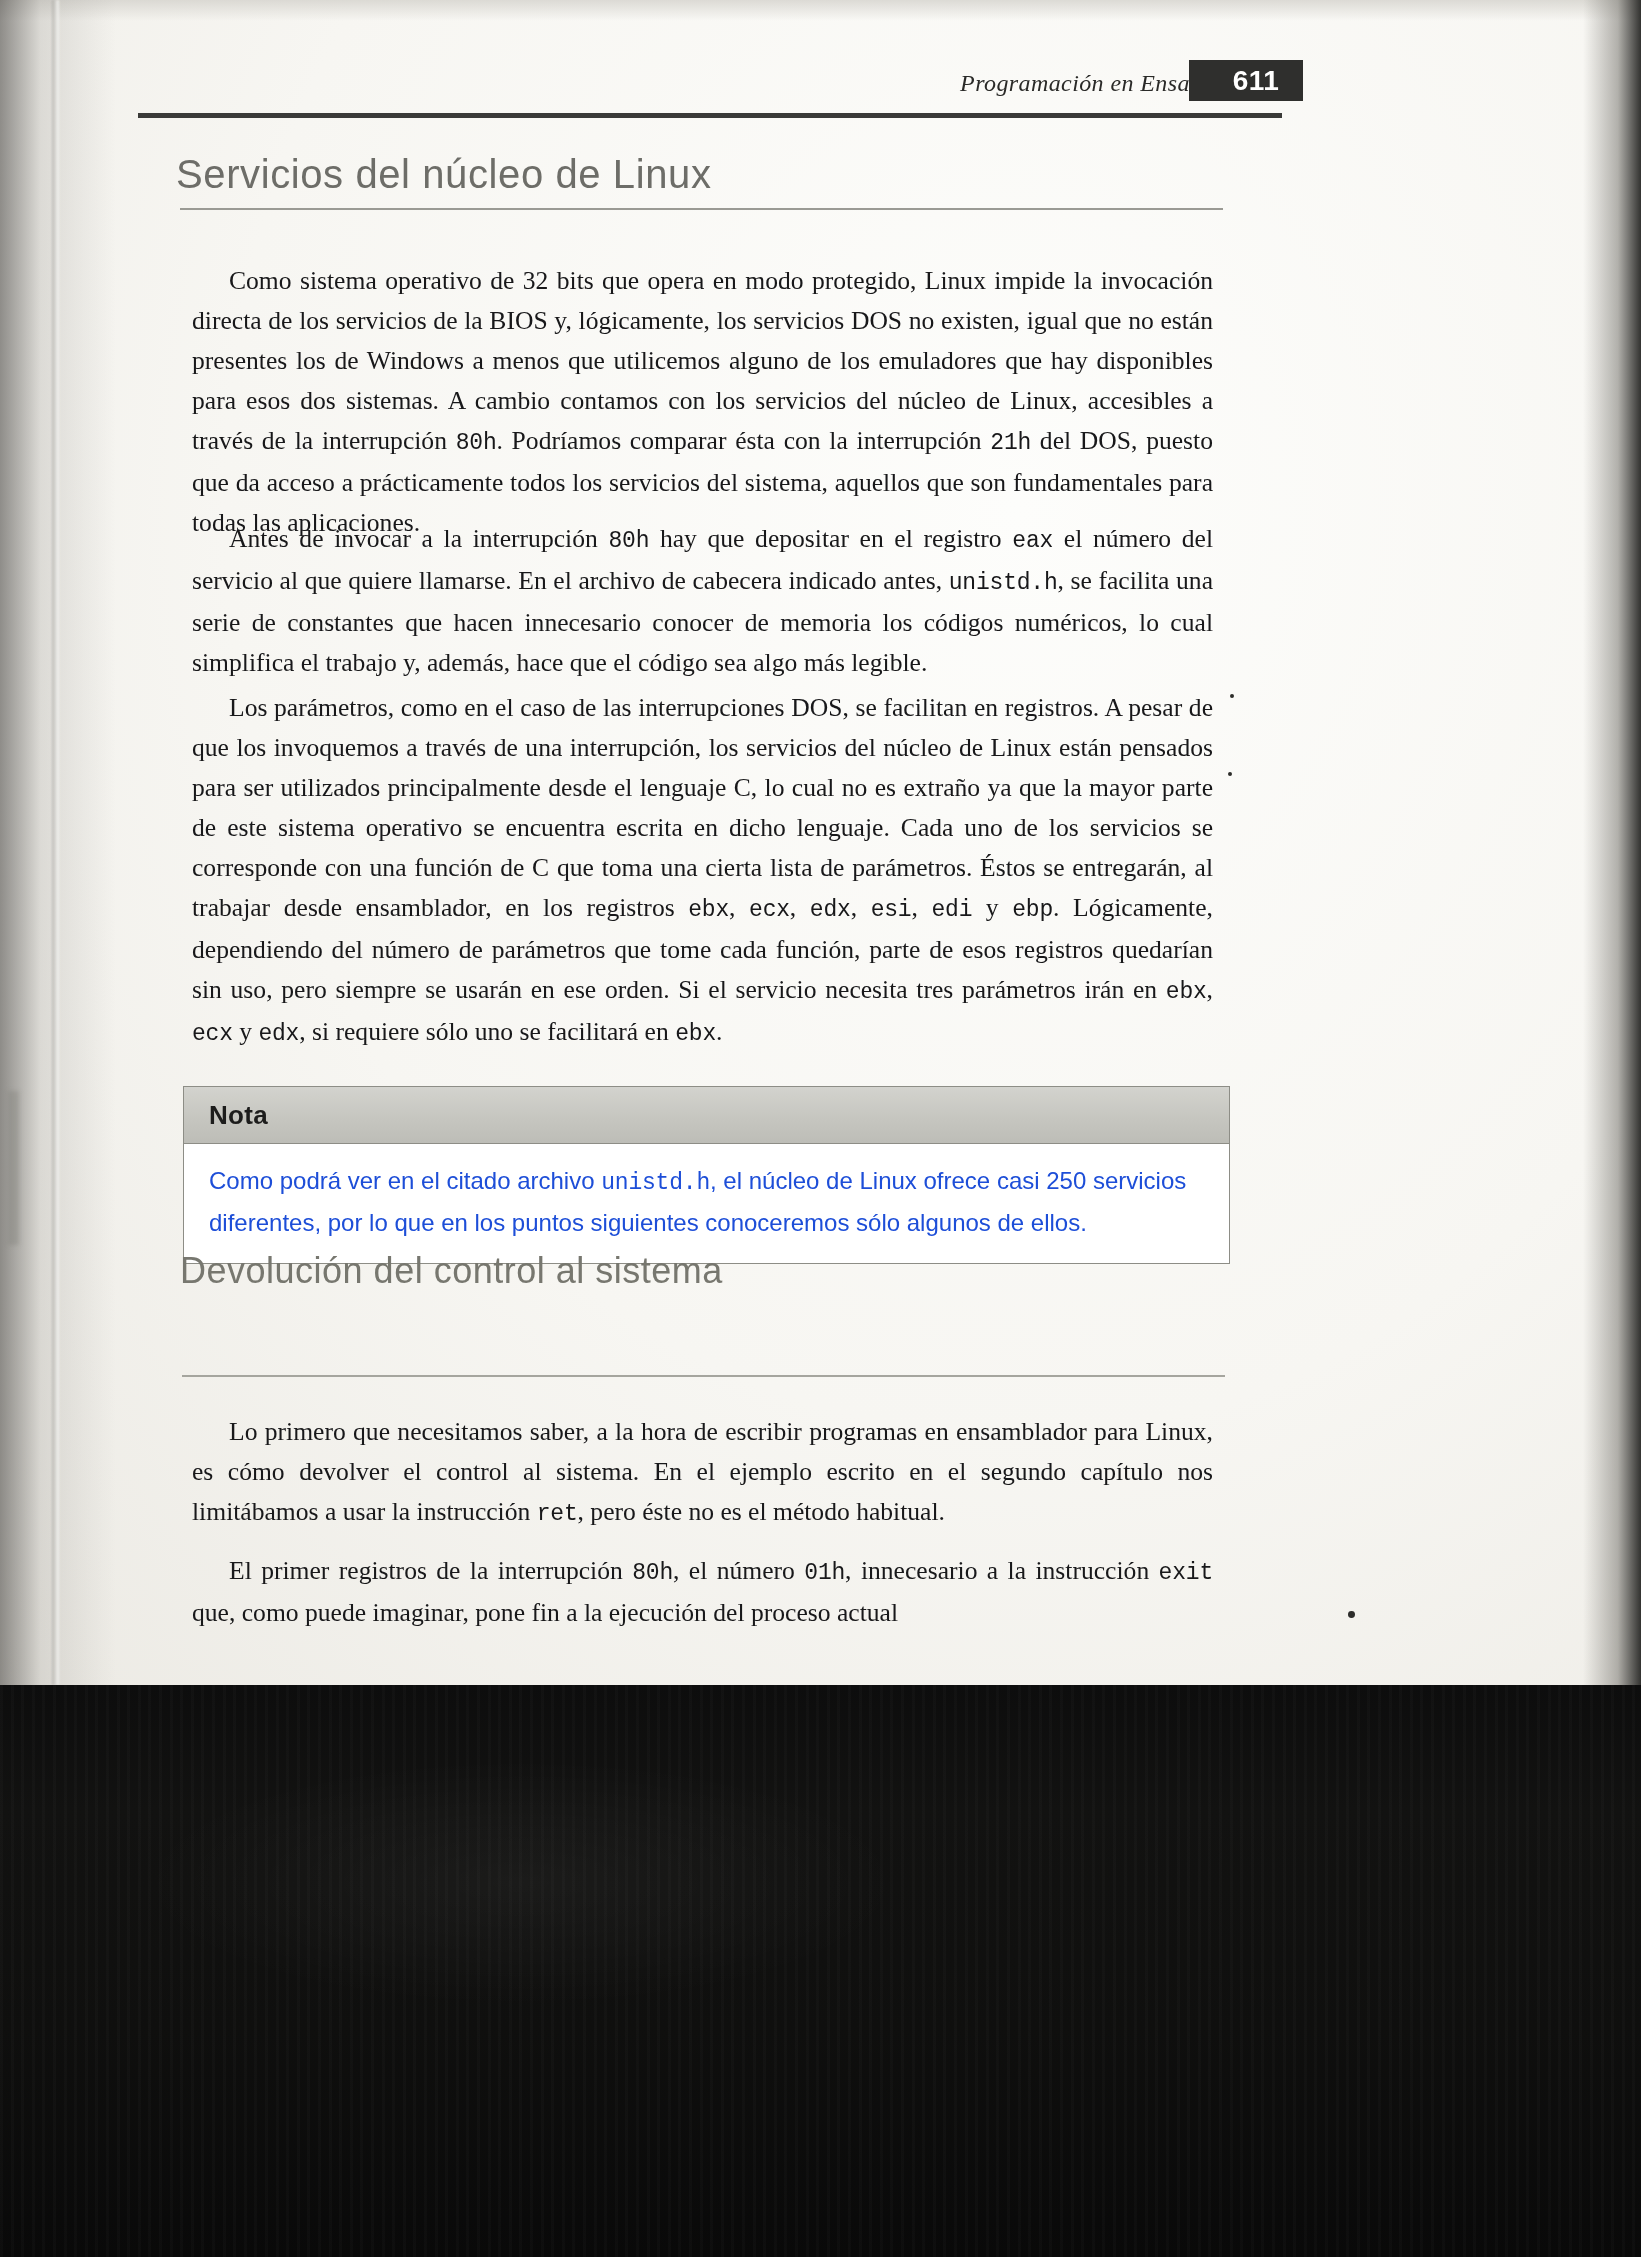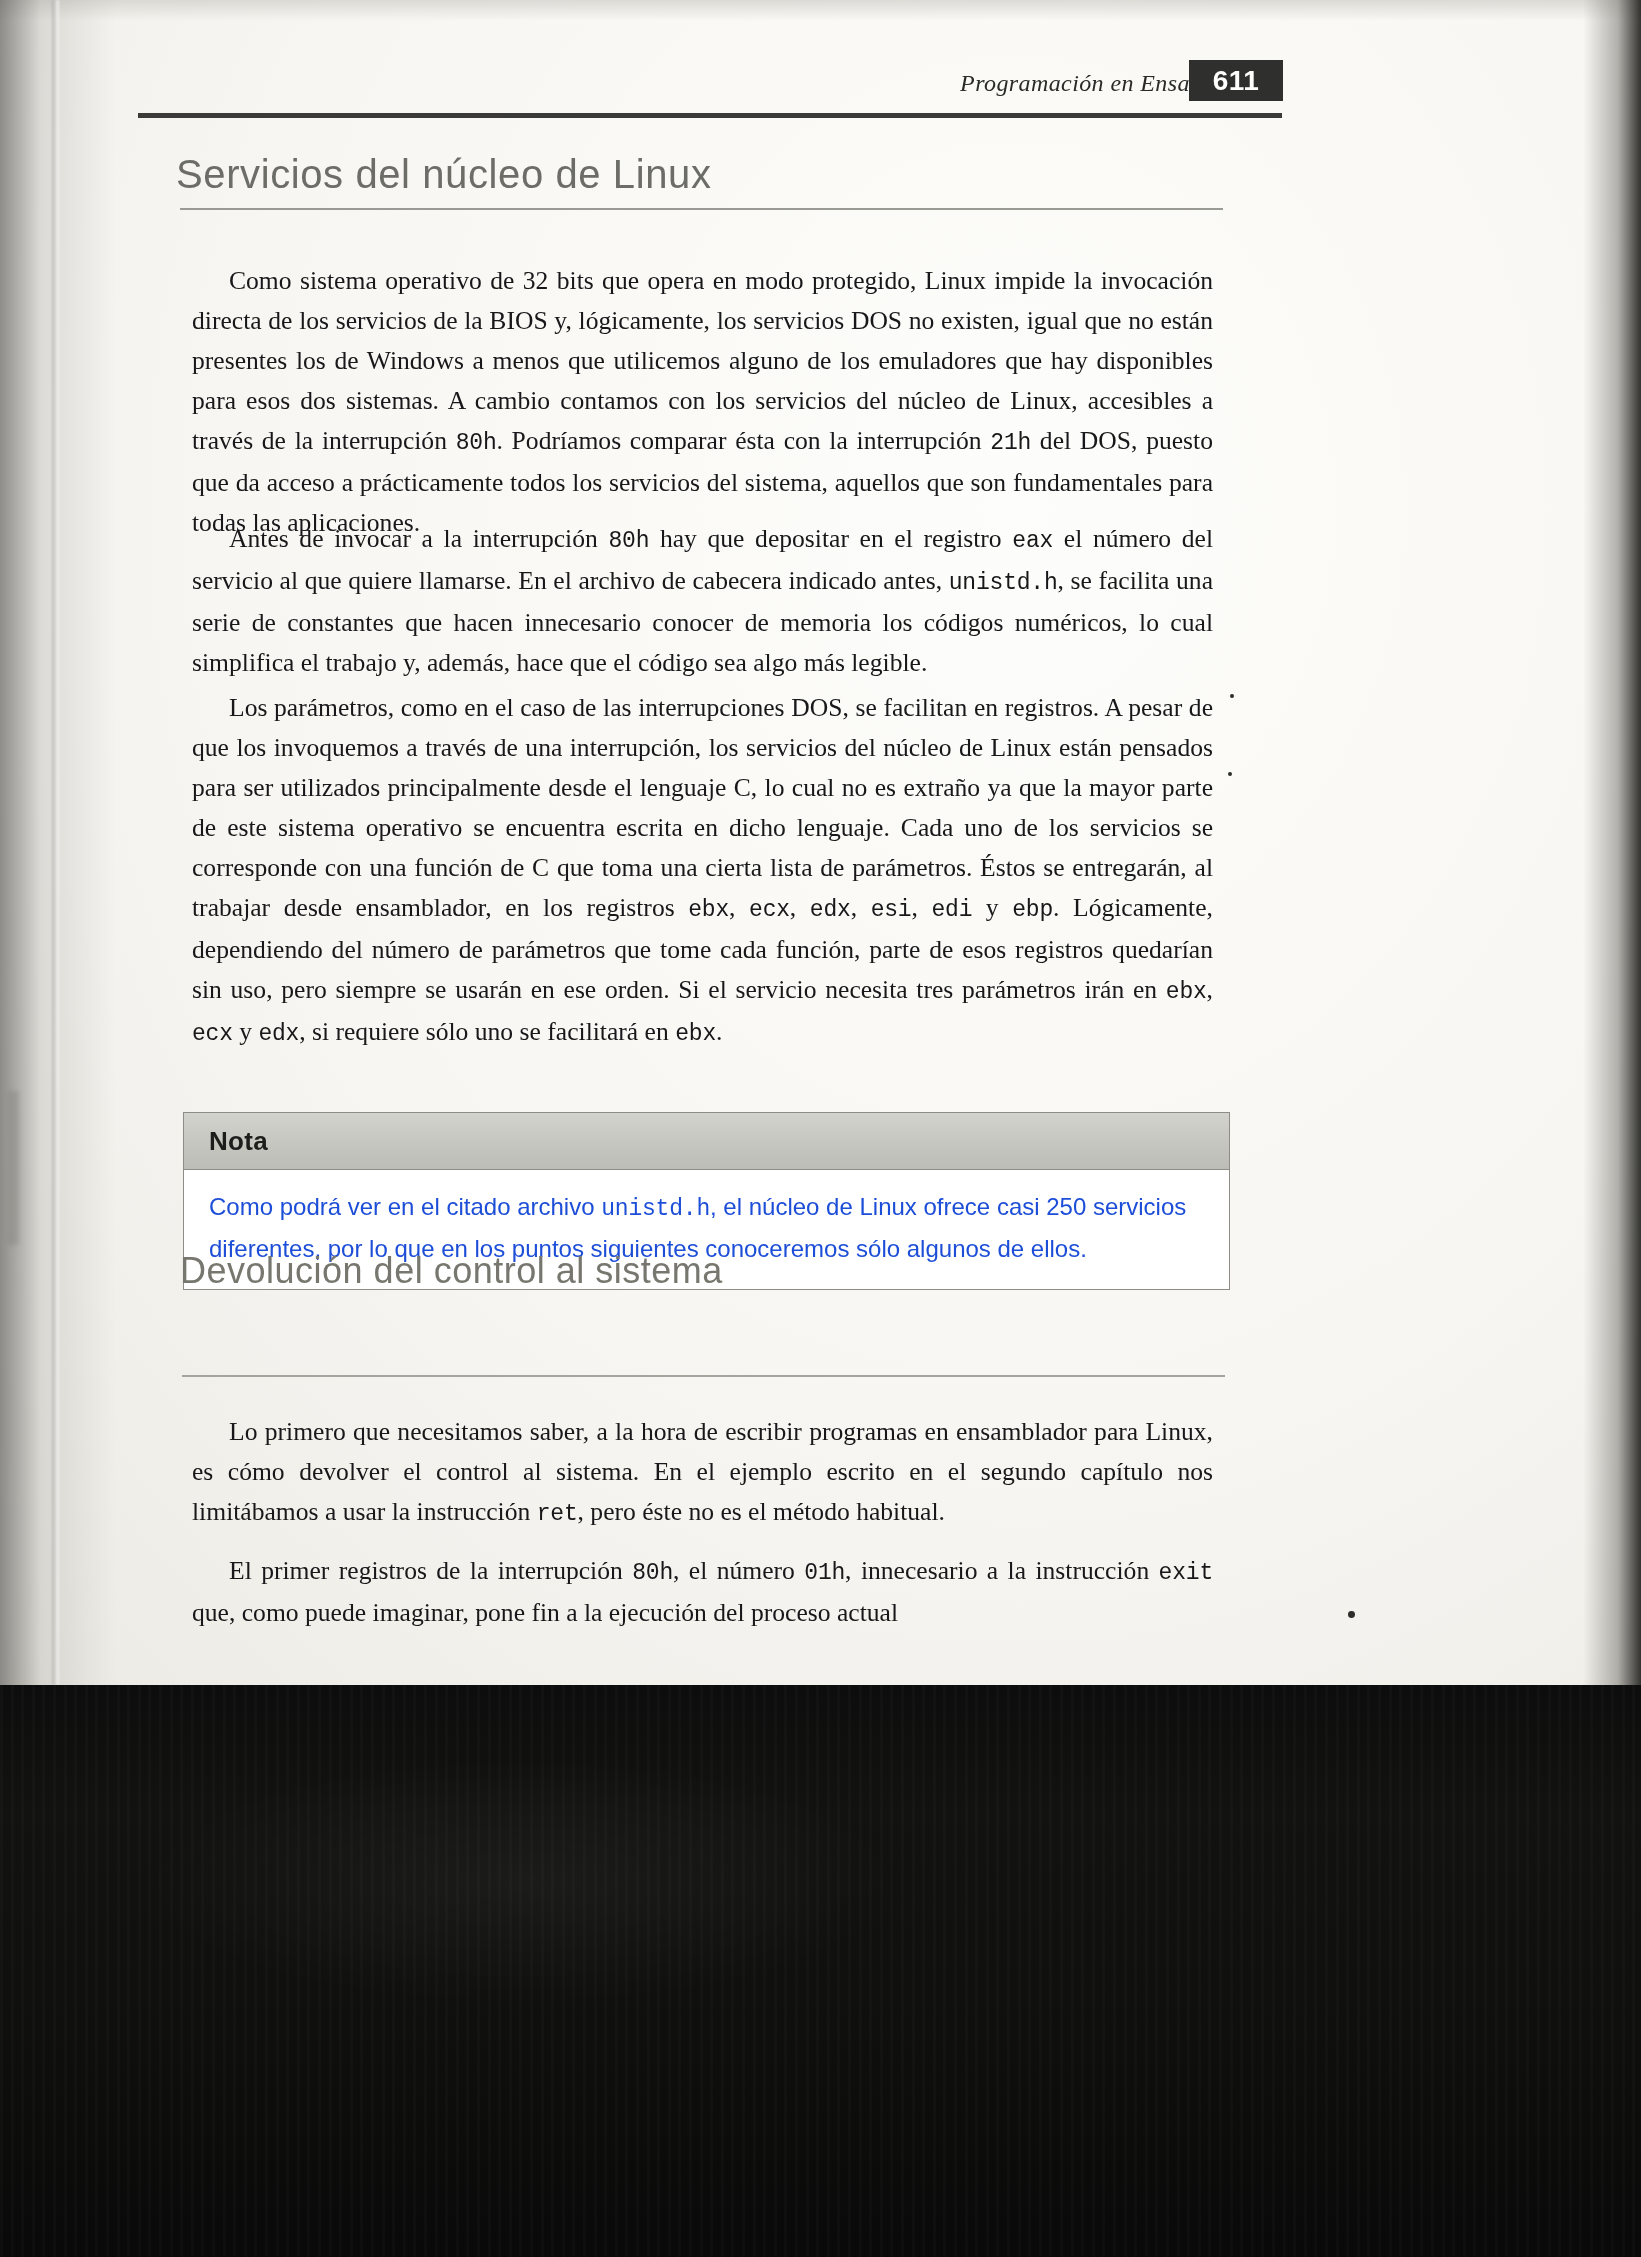--- a/index.html
+++ b/index.html
@@ -144,20 +144,21 @@
     height: 41px;
     background: #2f2f2d;
     color: #ffffff;
     font-family: "Liberation Sans", sans-serif;
     font-weight: bold;
     font-size: 28px;
     display: flex;
     align-items: center;
     justify-content: center;
     letter-spacing: 0.5px;
+    padding-left: 20px;
   }
   .head-rule {
     position: absolute;
     left: 138px;
     top: 113px;
     width: 1144px;
     height: 4.8px;
     background: #3a3a38;
   }
 
@@ -227,21 +228,21 @@
   #para-intro { top: 249px; }
   #para-invocar { top: 507px; }
   #para-params { top: 676px; }
   #para-devolucion { top: 1400px; }
   #para-primer { top: 1539px; }
 
   
   .note-box {
     position: absolute;
     left: 183px;
-    top: 1112px;
+    top: 1086px;
     width: 1045px;
     border: 1.9px solid #8d8d86;
     background: #ffffff;
   }
   .note-header {
     height: 56px;
     background: linear-gradient(to bottom, #d3d3ce 0%, #c6c6c0 55%, #bdbdb7 100%);
     border-bottom: 1.9px solid #8d8d86;
     display: flex;
     align-items: center;

